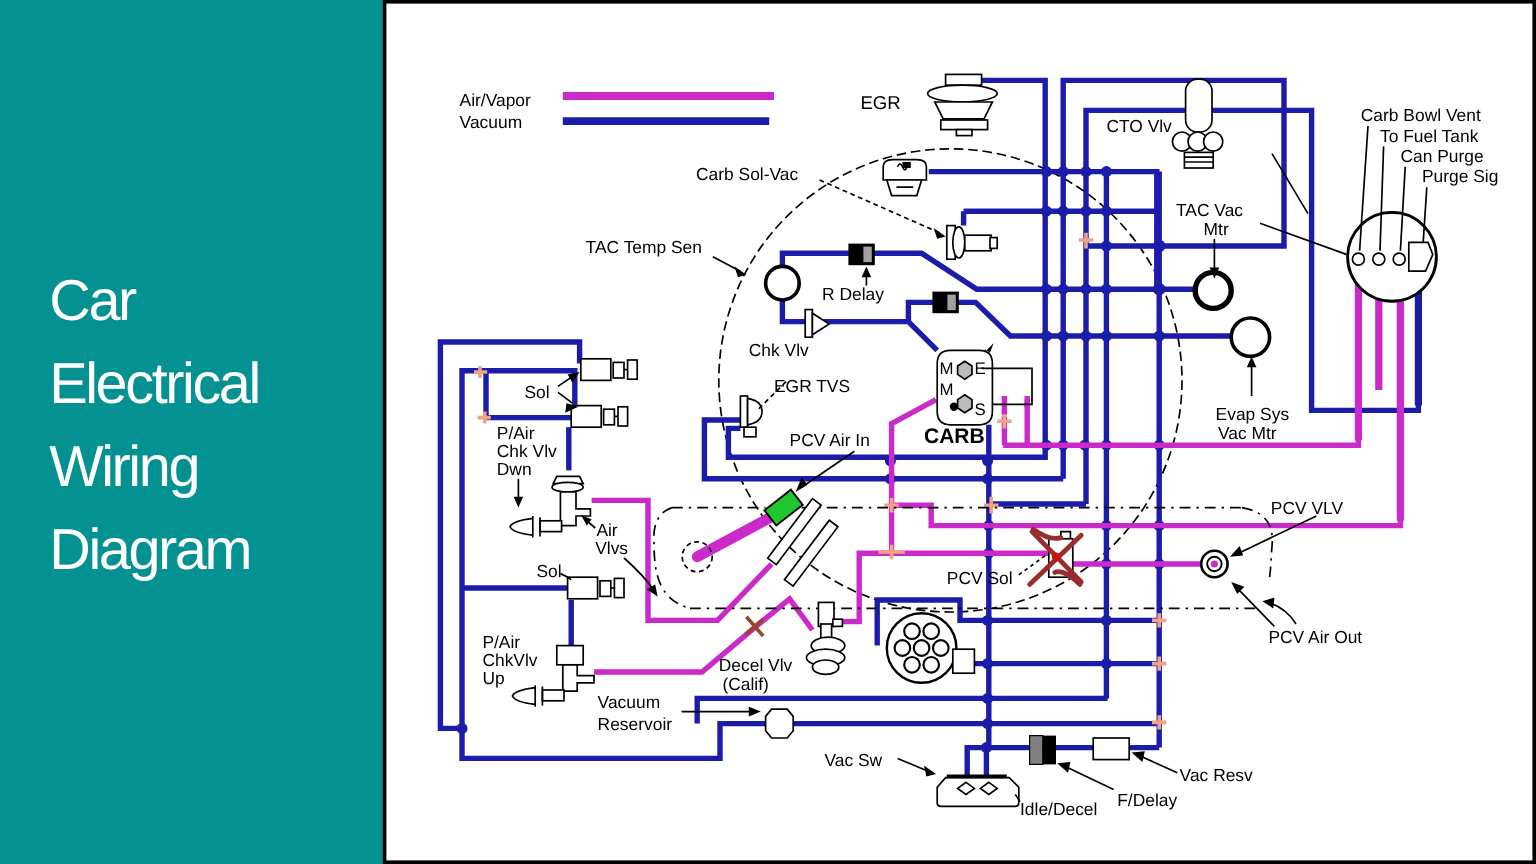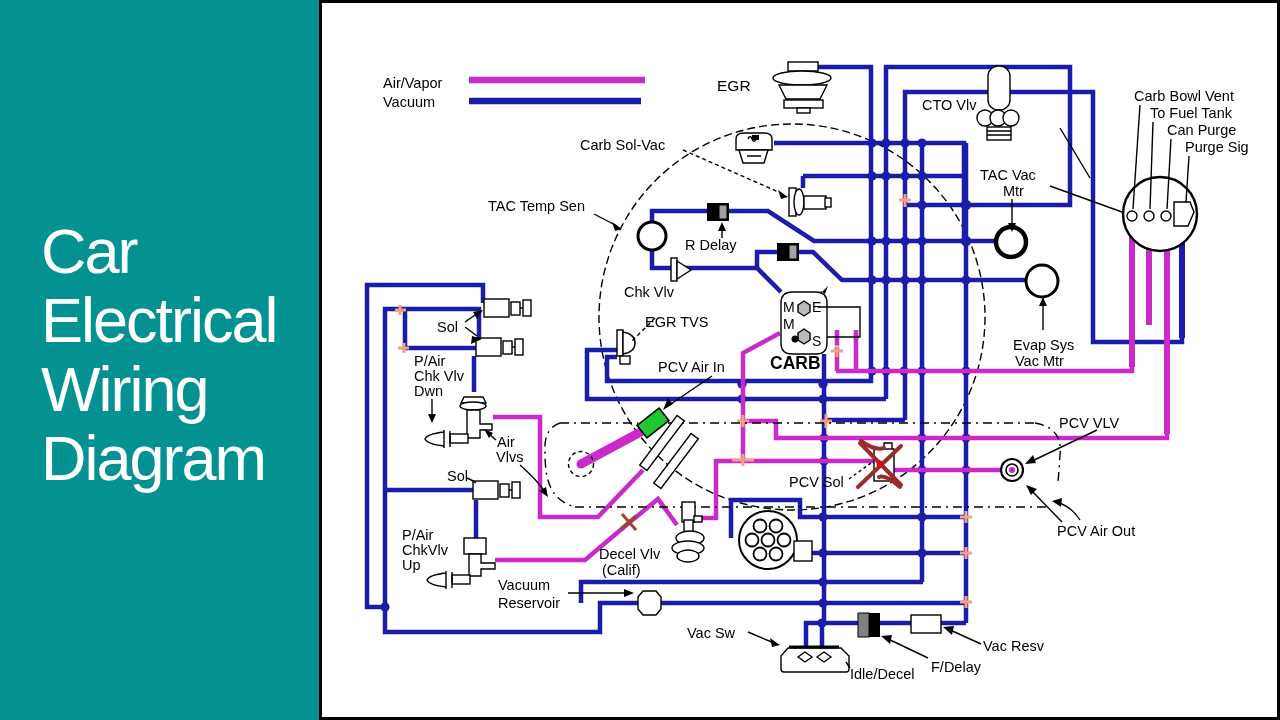--- a/index.html
+++ b/index.html
@@ -1,19 +1,19 @@
 <!DOCTYPE html>
 <html><head>
 <meta charset="utf-8">
 <style>
   html,body{margin:0;padding:0;width:1280px;height:720px;overflow:hidden;background:#000;}
   #teal{position:absolute;left:0;top:0;width:319px;height:720px;background:#039291;}
   #panel{position:absolute;left:322px;top:3px;width:955px;height:714px;background:#ffffff;}
   #title{position:absolute;left:41px;top:217px;width:280px;color:#fff;
-    font-family:"Liberation Sans", sans-serif;font-size:63px;line-height:69px;
+    font-family:"Liberation Sans", sans-serif;font-size:48px;line-height:69px;
     letter-spacing:-2px;font-weight:400;}
   svg{position:absolute;left:0;top:0;}
   text{font-family:"Liberation Sans", sans-serif;fill:#000;}
 </style>
 </head>
 <body>
 
 <div id="teal"></div>
 
 <div id="panel"></div>

